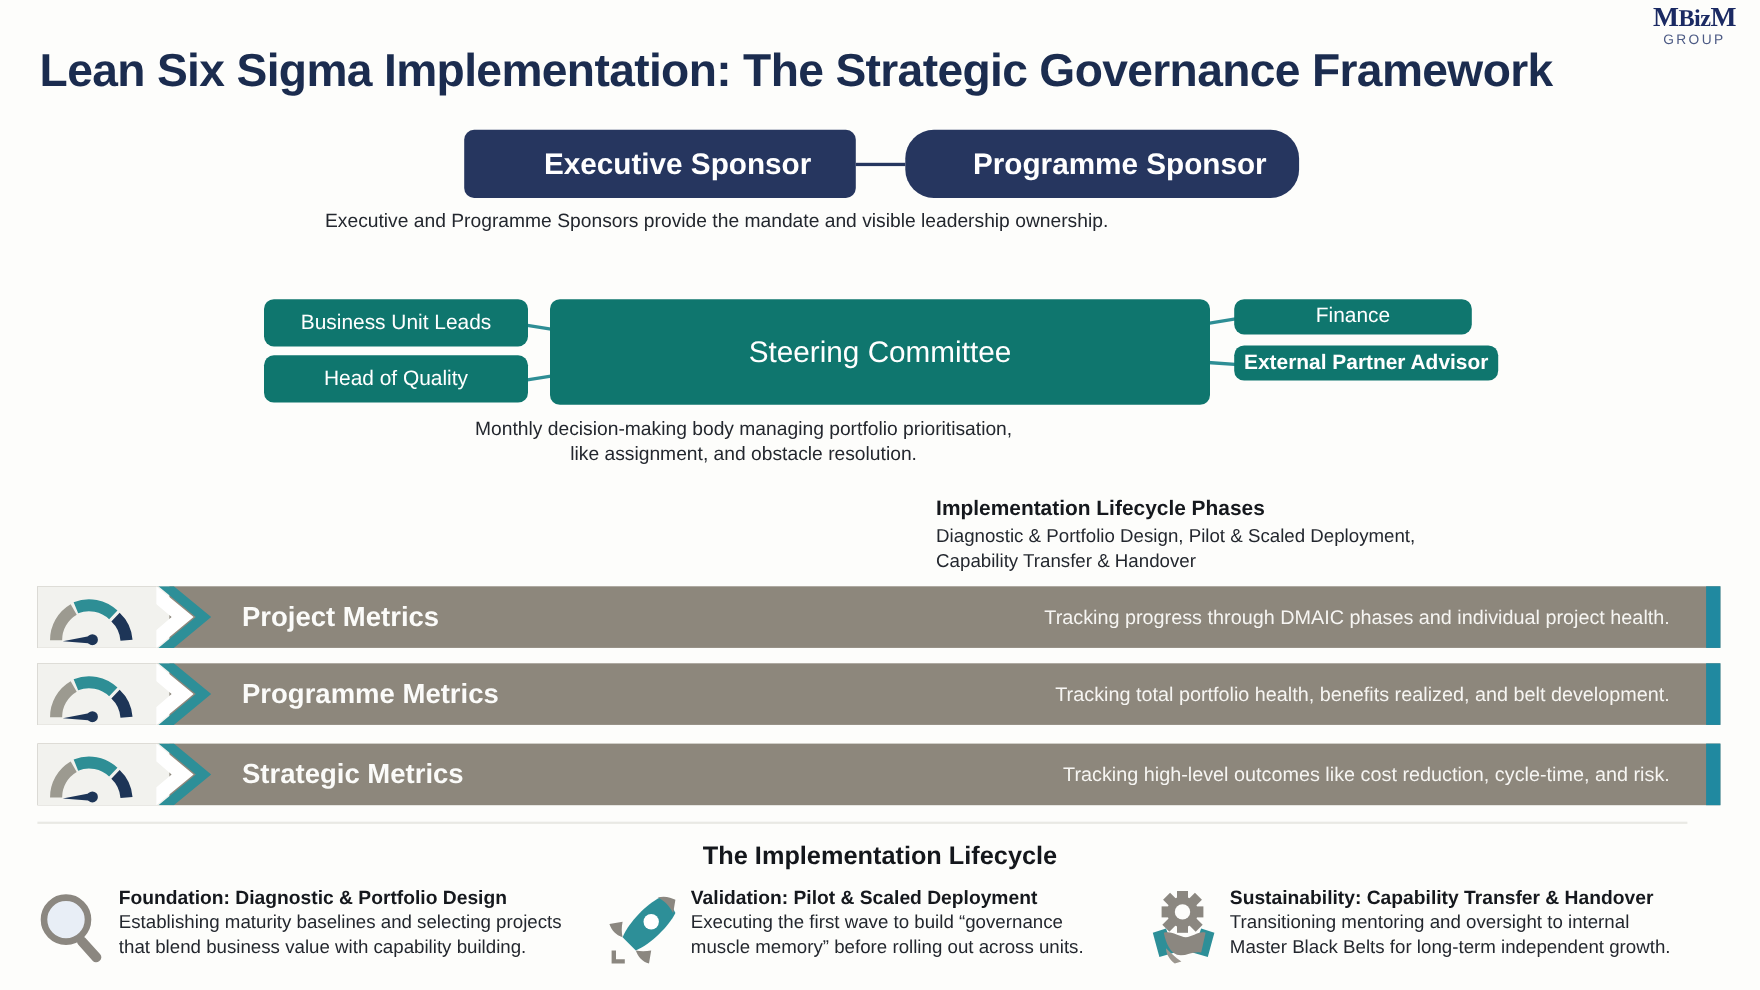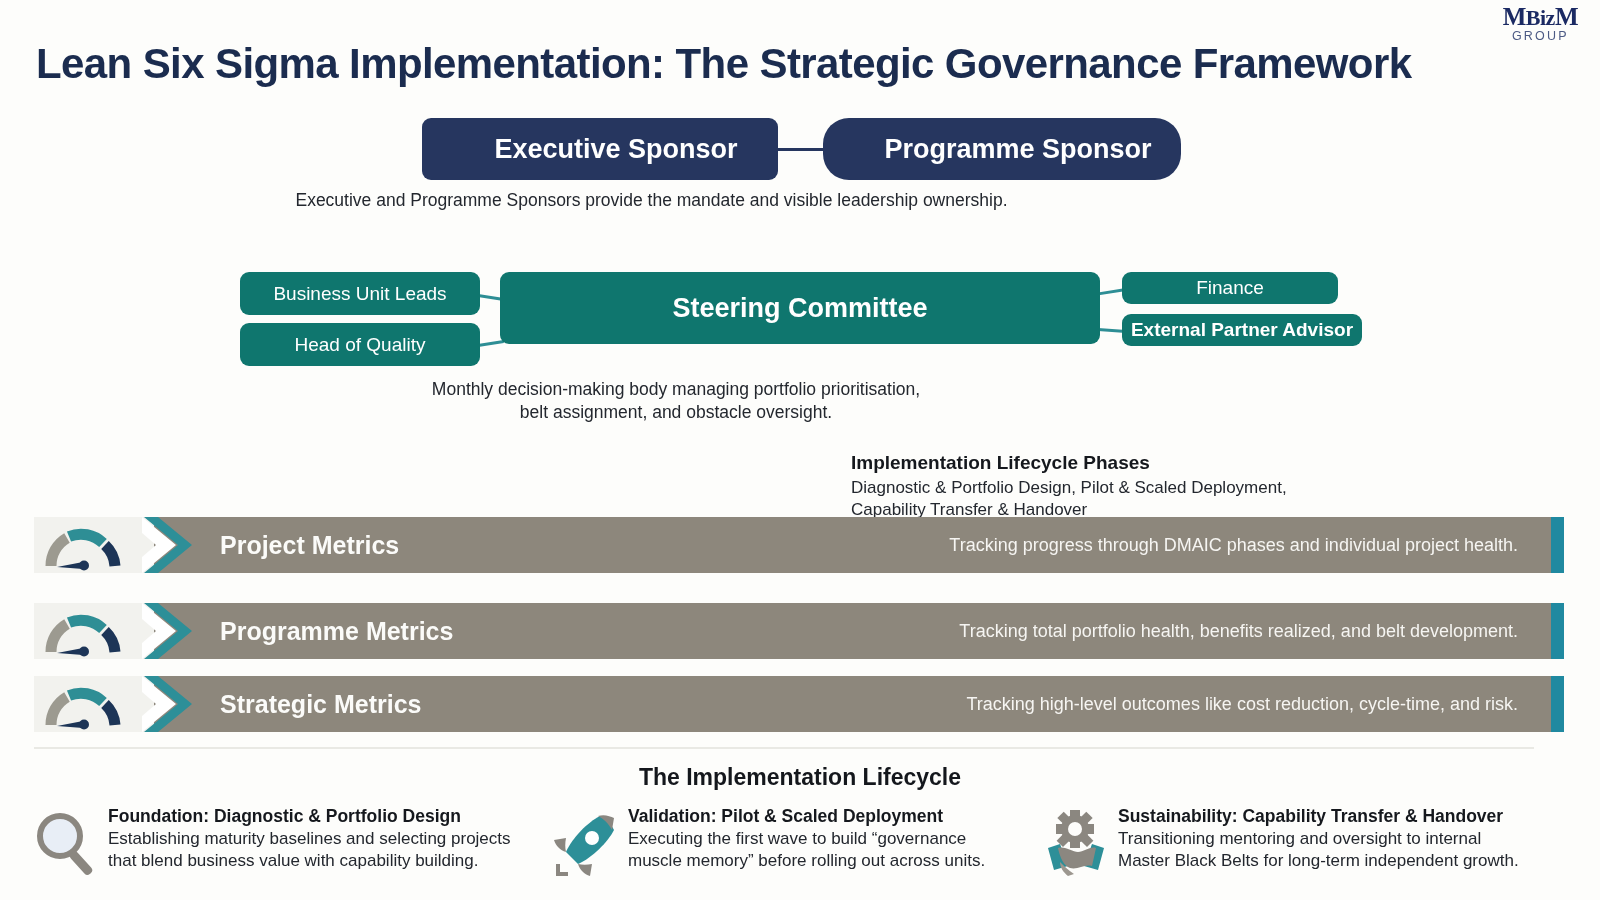--- a/index.html
+++ b/index.html
@@ -46,24 +46,24 @@
   }
   #sponsor-caption {
     position:absolute; left:0; top:190px; width:1303px; text-align:center;
     font-size:17.5px; color:#23272e;
   }
 
   
   #steering-wrap { position:absolute; left:0; top:272px; width:1600px; height:100px; }
   .teal { background:#0f766e; color:#ffffff; }
   #steering-main {
-    position:absolute; left:500px; top:0; width:600px; height:72px;
+    position:absolute; left:500px; top:0; width:600px; height:96px;
     border-radius:9px;
     display:flex; align-items:center; justify-content:center;
-    font-size:27px; font-weight:bold;
+    font-size:27px; font-weight:normal;
   }
   .side-box {
     position:absolute; border-radius:9px;
     display:flex; align-items:center; justify-content:center;
     font-size:19px;
   }
   #box-bu   { left:240px; top:0;  width:240px; height:43px; }
   #box-hq   { left:240px; top:51px; width:240px; height:43px; }
   #box-fin  { left:1122px; top:0;  width:216px; height:32px; }
   #box-epa  { left:1122px; top:42px; width:240px; height:32px;font-weight:bold; }
@@ -77,21 +77,21 @@
     font-size:17.5px; line-height:23px; color:#23272e;
   }
 
   
   #phases { position:absolute; left:851px; top:452px; width:700px; }
   #phases .h { font-size:19px; font-weight:bold; color:#15181d; }
   #phases .b { font-size:17px; line-height:22px; color:#23272e; margin-top:3px; }
 
   
   .metric-row { position:absolute; left:34px; width:1530px; height:56px; }
-  #metric-0 { top:517px; }
+  #metric-0 { top:533px; }
   #metric-1 { top:603px; }
   #metric-2 { top:676px; }
 
   .metric-bar {
     position:absolute; left:0; top:0; width:1530px; height:56px;
     background:#8d877c;
   }
   .metric-cap {
     position:absolute; right:0; top:0; width:13px; height:56px;
     background:#2089a0;
@@ -171,21 +171,21 @@
 
   <div class="side-box teal" id="box-fin">
     <span>Finance</span>
   </div>
   <div class="side-box teal" id="box-epa">
     <span>External Partner Advisor</span>
   </div>
 </div>
 <div id="steering-caption">
   <div>Monthly decision-making body managing portfolio prioritisation,</div>
-  <div>belt assignment, and obstacle oversight.</div>
+  <div>like assignment, and obstacle resolution.</div>
 </div>
 
 <div id="phases">
   <div class="h">Implementation Lifecycle Phases</div>
   <div class="b">
     <div>Diagnostic &amp; Portfolio Design, Pilot &amp; Scaled Deployment,</div>
     <div>Capability Transfer &amp; Handover</div>
   </div>
 </div>
 

